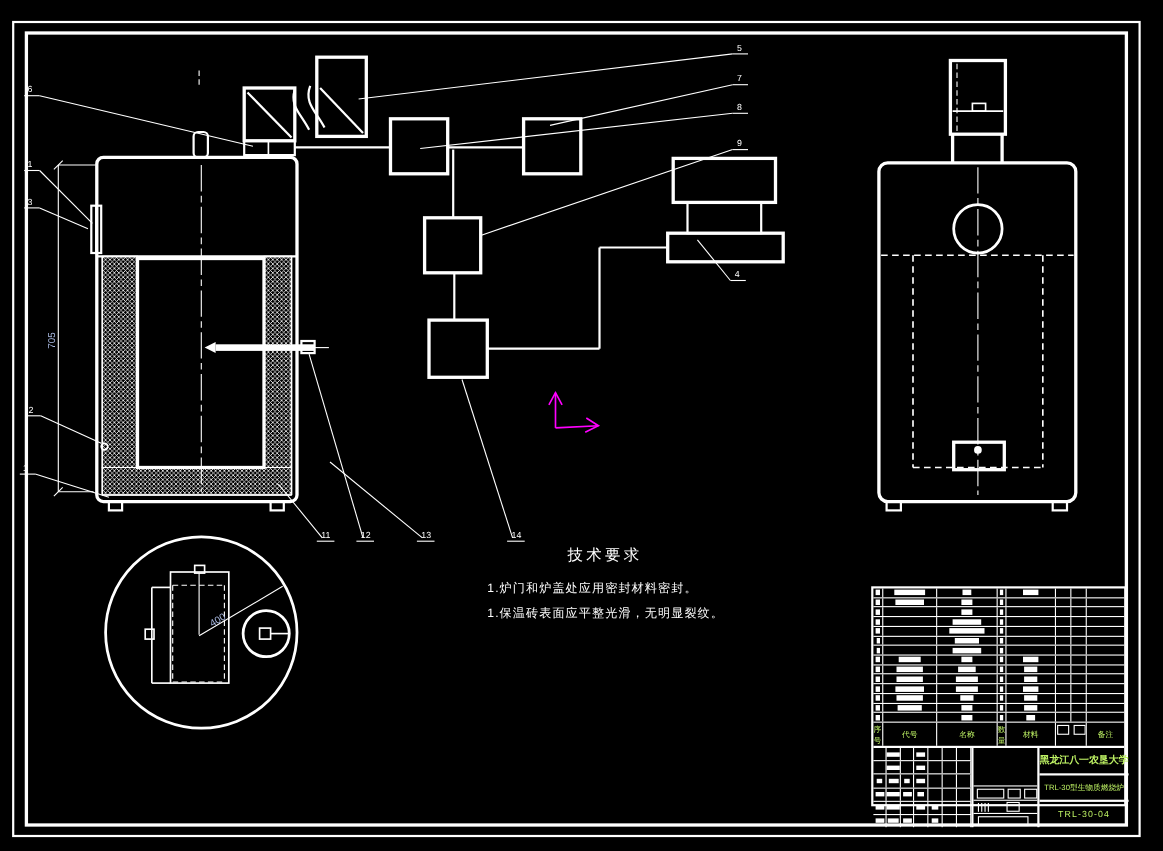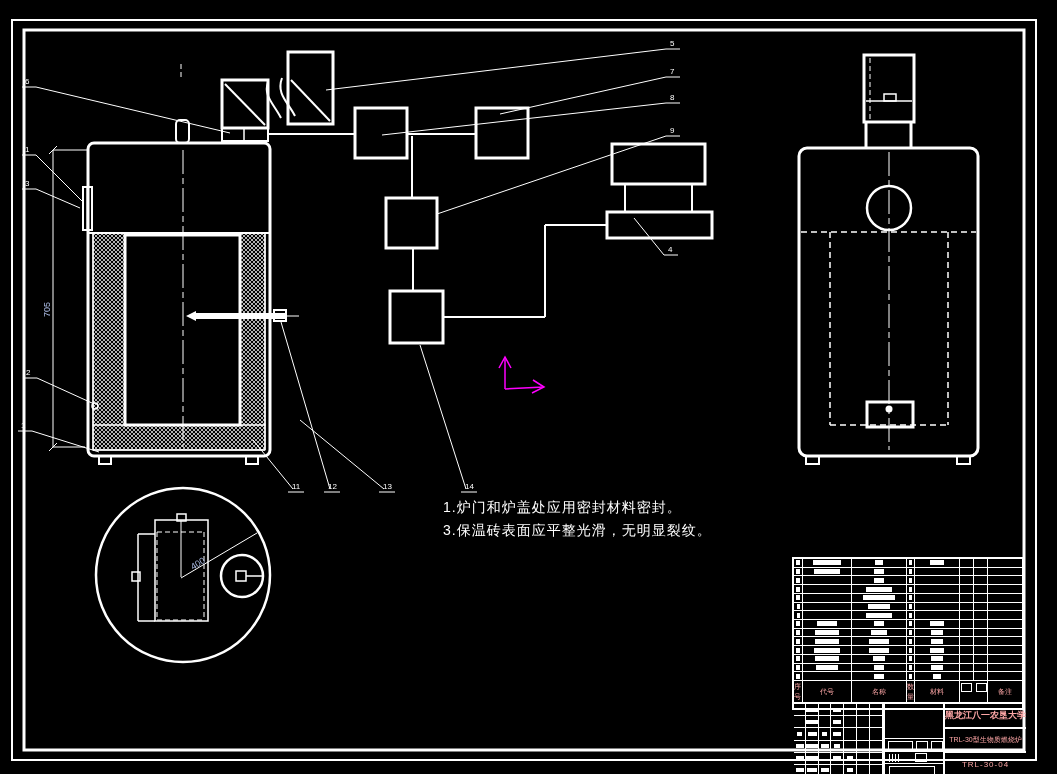--- a/index.html
+++ b/index.html
@@ -11,24 +11,24 @@
   .dsh{stroke-dasharray:6 4}.dsh2{stroke-dasharray:5 3}
   .cl{stroke-dasharray:24 4 6 4}
   .fw{fill:#ffffff;stroke:none}
   .hatch{fill:url(#hx);stroke:#fff;stroke-width:1}
   .lbl{fill:#ffffff;stroke:none;font:8px "Liberation Sans",sans-serif}
   .dimtxt{fill:#aebfe8;stroke:none;font:9px "Liberation Sans",sans-serif}
   .mag{stroke:#ff00ff;stroke-width:1.5}
   
   .tech{position:absolute;left:443px;top:496px;color:#fff;white-space:nowrap;}
   .tech-title{margin:0 0 10px 73px;font-size:14px;letter-spacing:3px;}
-  .tech-item{font-size:14px;line-height:22.5px;letter-spacing:1px;}
+  .tech-item{font-size:11px;line-height:22.5px;letter-spacing:1px;}
   
-  .tb{position:absolute;left:792px;top:533px;width:232px;height:153px;
-      border:2px solid #fff;box-sizing:border-box;color:#fca5a5;margin-top:24px;}
+  .tb{position:absolute;left:792px;top:533px;width:232px;height:200px;
+      border:2px solid #fff;box-sizing:border-box;color:#bef264;}
   .bom-rows{height:122px;display:flex;flex-direction:column;}
   .bom-row{flex:1;display:grid;grid-template-columns:9px 49px 55px 8px 45px 14px 14px auto;
            border-bottom:1px solid #fff;}
   .bom-cell{border-right:1px solid #fff;display:flex;align-items:center;justify-content:center;}
   .bom-cell:last-child{border-right:none}
   .blob{height:5px;background:#fff;}
   .bom-head{height:21px;display:grid;grid-template-columns:9px 49px 55px 8px 45px 28px auto;
             border-bottom:2px solid #fff;font-size:7px;}
   .bom-head>div{border-right:1px solid #fff;display:flex;align-items:center;justify-content:center;overflow:hidden;}
   .bom-head>div:last-child{border-right:none}
@@ -236,22 +236,23 @@
     <line x1="300" y1="420" x2="384" y2="489" class="s1"></line>
     <line x1="379" y1="492" x2="395" y2="492" class="s1"></line>
     <text x="383" y="489" class="lbl">13</text>
     <line x1="420" y1="345" x2="466" y2="489" class="s1"></line>
     <line x1="461" y1="492" x2="477" y2="492" class="s1"></line>
     <text x="465" y="489" class="lbl">14</text>
   </g>
 </svg>
 
 <div class="tech">
+  <div class="tech-title">技术要求</div>
   <div class="tech-item">1.炉门和炉盖处应用密封材料密封。</div>
-  <div class="tech-item">3.保温砖表面应平整光滑，无明显裂纹。</div>
+  <div class="tech-item">1.保温砖表面应平整光滑，无明显裂纹。</div>
 </div>
 
 <div class="tb">
   <div class="bom-rows">
         <div class="bom-row">
           <div class="bom-cell">
             <div class="blob" style="width: 4px;"></div>
           </div>
           <div class="bom-cell">
             <div class="blob" style="width: 28px;"></div>

